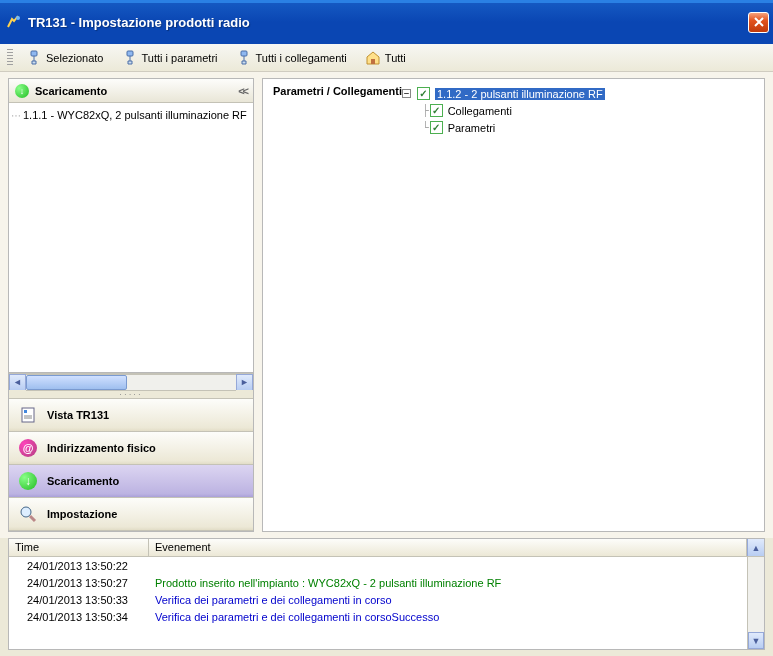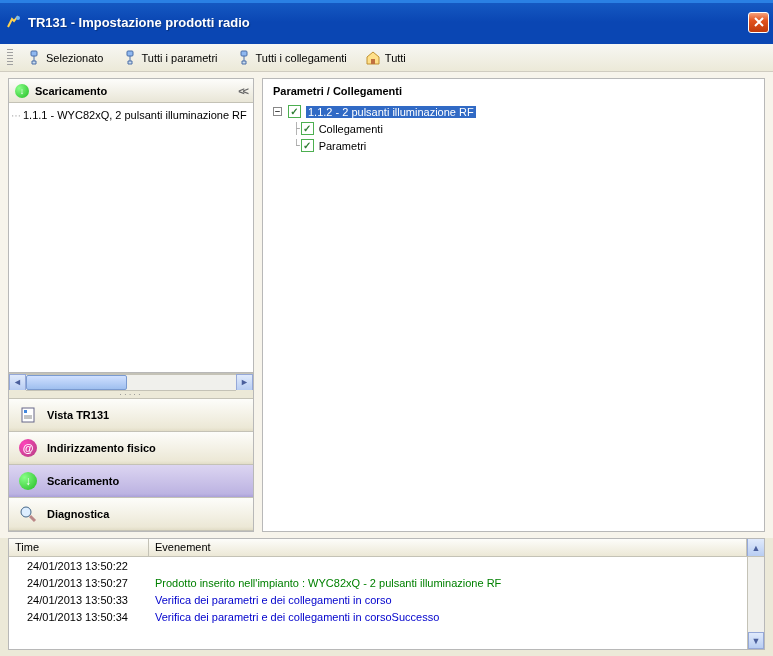--- a/index.html
+++ b/index.html
@@ -128,21 +128,21 @@
   }
   .navbtn.active {
     background: linear-gradient(to bottom, #dcd5f1 0%, #bcb3e2 90%, #aaa0d8 100%);
   }
   .navbtn svg, .navbtn .navicon { width:18px; height:18px; }
   
   .rightpanel {
     flex:1;
     border:1px solid #b8b8b8;
     background:#fff;
-    display:flex; flex-direction:column;
+    display:flex; flex-direction:row;
     padding: 6px 10px;
   }
   .rightpanel .heading { font-weight:bold; margin-bottom:6px; color:#000;}
   .righttree { font-size:11px; color:#000; }
   .righttree .node { display:flex; align-items:center; gap:2px; height:17px;}
   .expander {
     width:9px; height:9px; border:1px solid #888;
     display:inline-flex; align-items:center; justify-content:center;
     font-size:9px; line-height:1; background:#fff; margin-right:4px;
     font-family: monospace;
@@ -285,21 +285,21 @@
         <span class="circle-icon" style="background:radial-gradient(circle at 30% 30%,#8f8,#2b2);width:18px;height:18px;font-size:12px;">↓</span>
         <span>Scaricamento</span>
       </div>
       <div class="navbtn">
         <span class="navicon">
           <svg viewBox="0 0 18 18">
               <circle cx="7" cy="7" r="5" fill="#def" stroke="#468"></circle>
               <path d="M11 11l5 5" stroke="#b88" stroke-width="3"></path>
             </svg>
         </span>
-        <span>Diagnostica</span>
+        <span>Impostazione</span>
       </div>
     </div>
   </div>
 
   <div class="rightpanel">
     <div class="heading">Parametri / Collegamenti</div>
     <div class="righttree">
       <div class="node">
         <span class="expander">−</span>
         <span class="chk"></span>

